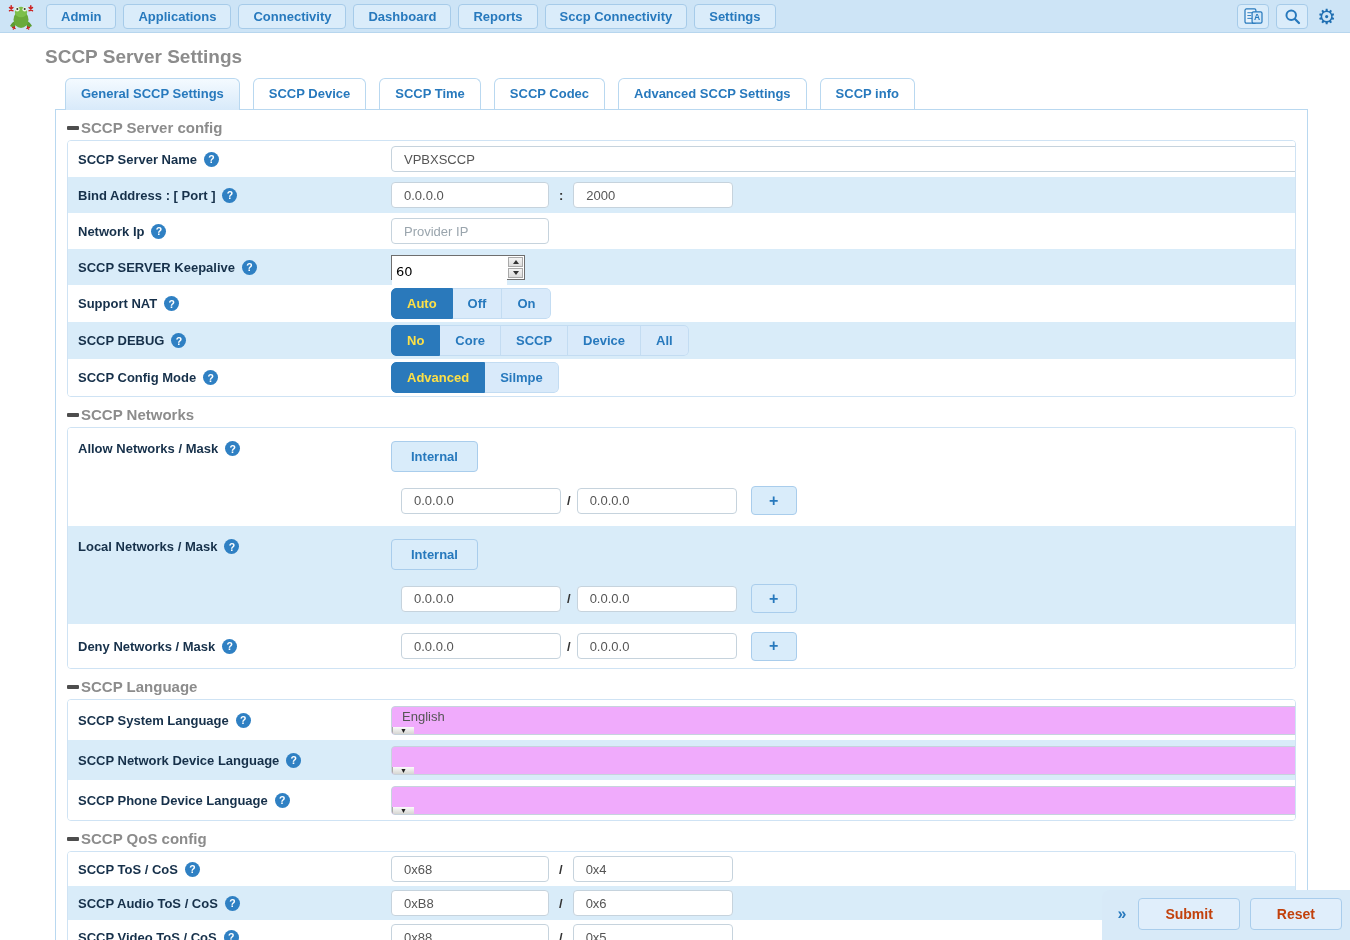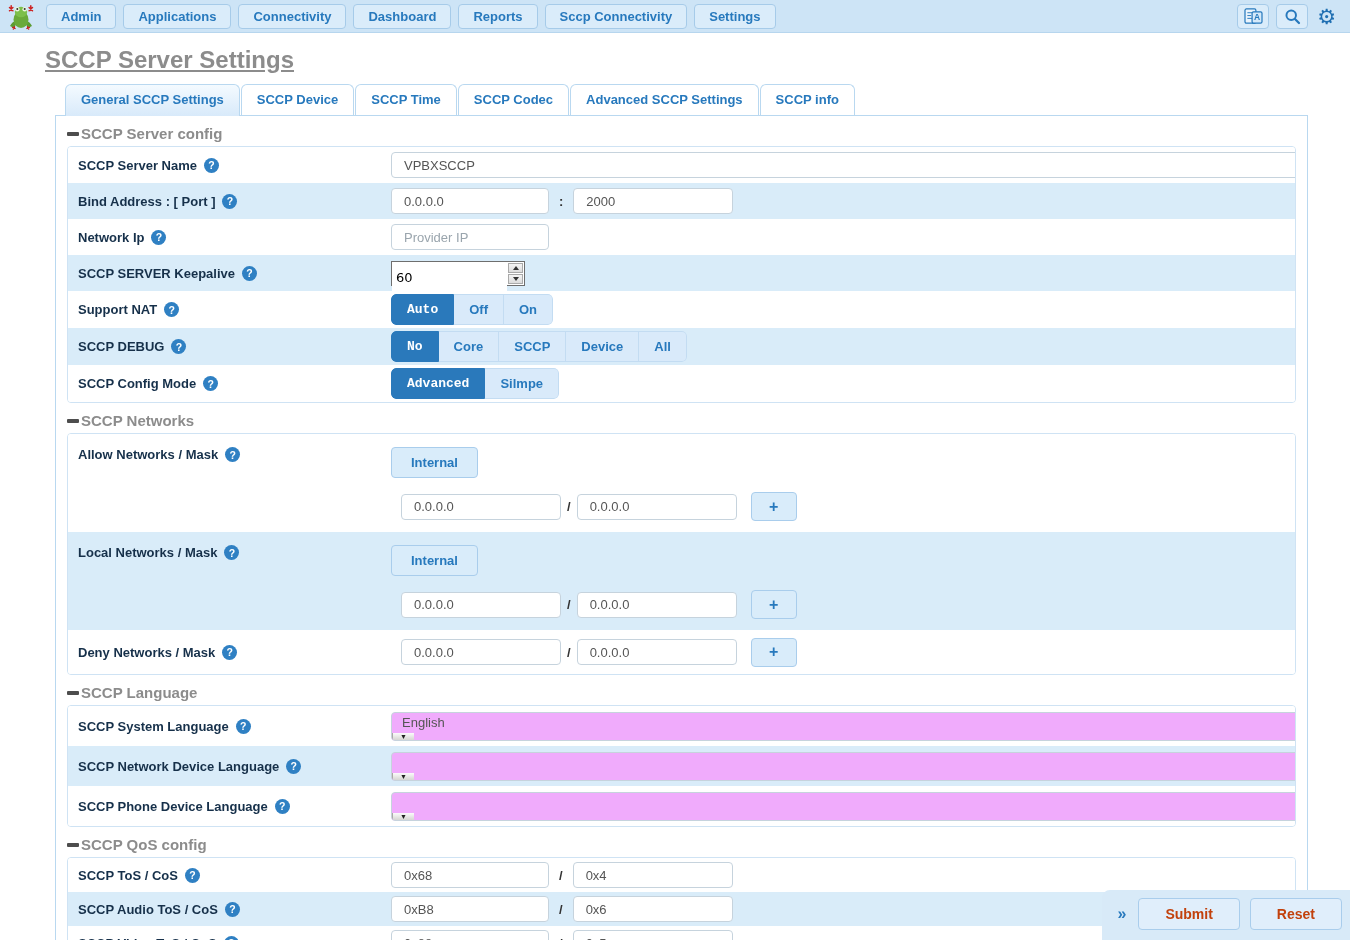--- a/index.html
+++ b/index.html
@@ -26,25 +26,25 @@
     background: #daecfa; border: 1px solid #a6cbe9; border-radius: 4px;
     display: flex; align-items: center; justify-content: center; cursor: pointer;
   }
   .nav-gear {
     margin-left: 9px; margin-right: 4px; font-size: 21px; color: #1f6fb2; cursor: pointer;
     line-height: 1;
   }
 
   
   .page-title {
-    margin: 13px 0 10px 45px; font-size: 24px; font-weight: bold; color: #8c8c8c; text-decoration: underline;
+    margin: 13px 0 10px 45px; font-size: 19px; font-weight: bold; color: #8c8c8c;
   }
   .tabs { display: flex; margin-left: 65px; position: relative; z-index: 2; }
   .tab {
-    padding: 7px 15px 8px; margin-right: 1px; background: #fff;
+    padding: 7px 15px 8px; margin-right: 13px; background: #fff;
     border: 1px solid #b9d8f0; border-bottom: none; border-radius: 6px 6px 0 0;
     color: #2779bd; font-weight: bold; font-size: 13px; cursor: pointer; white-space: nowrap;
   }
   .tab.active {
     background: linear-gradient(180deg, #f4faff 0%, #d8eafa 100%);
     margin-bottom: -1px; padding-bottom: 9px;
   }
 
   
   .panel {
@@ -107,21 +107,21 @@
   .tri-dn { width: 0; height: 0; border-left: 3px solid transparent; border-right: 3px solid transparent; border-top: 4px solid #333; }
 
   
   .btn-group { display: inline-flex; border-radius: 5px; overflow: hidden; }
   .seg {
     padding: 7px 15px; background: #d9eafa; color: #2779bd; font-weight: bold;
     font-size: 13px; border: 1px solid #c3dcf2; border-left: none; cursor: pointer; white-space: nowrap;
   }
   .seg:first-child { border-left: 1px solid #c3dcf2; border-radius: 5px 0 0 5px; }
   .seg:last-child { border-radius: 0 5px 5px 0; }
-  .seg.on { background: #2a79bb; color: #ffffff; border-color: #2a79bb; font-family: Liberation Mono, monospace; }
+  .seg.on { background: #2a79bb; color: #fde047; border-color: #2a79bb; }
 
   
   .internal-btn {
     margin: 10px 0 4px; padding: 7px 19px; background: #d9ecfa; border: 1px solid #a9cdec;
     border-radius: 4px; color: #2779bd; font-weight: bold; font-size: 13px; cursor: pointer;
   }
   .net-line { display: flex; align-items: center; margin: 10px 0 8px 10px; }
   .net-line .tin { width: 160px; }
   .add-btn {
     margin-left: 14px; width: 46px; height: 29px; background: #d9ecfa; border: 1px solid #a9cdec;

